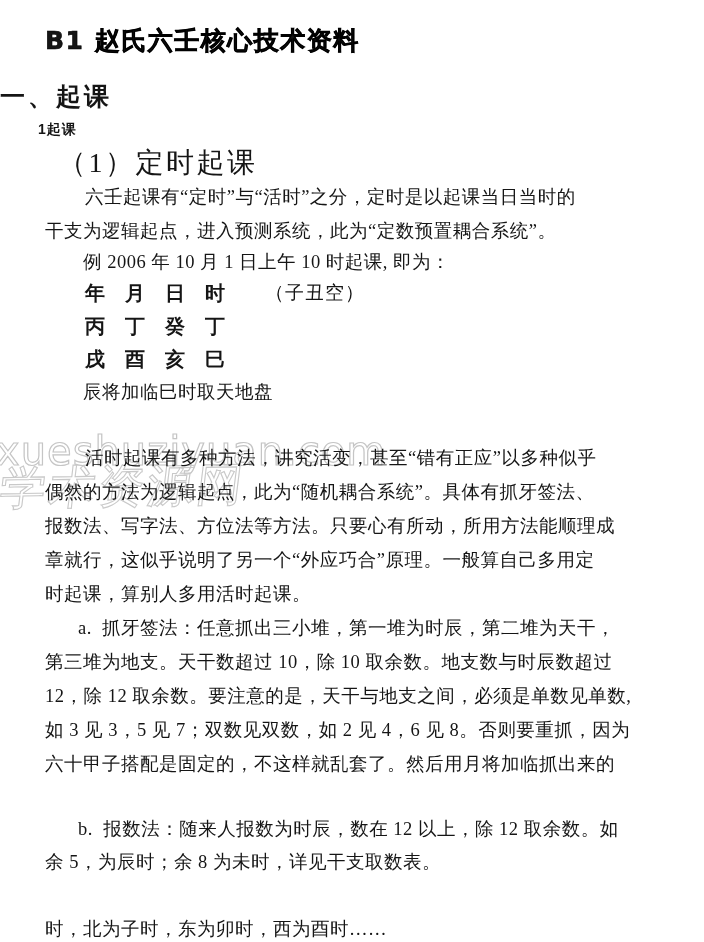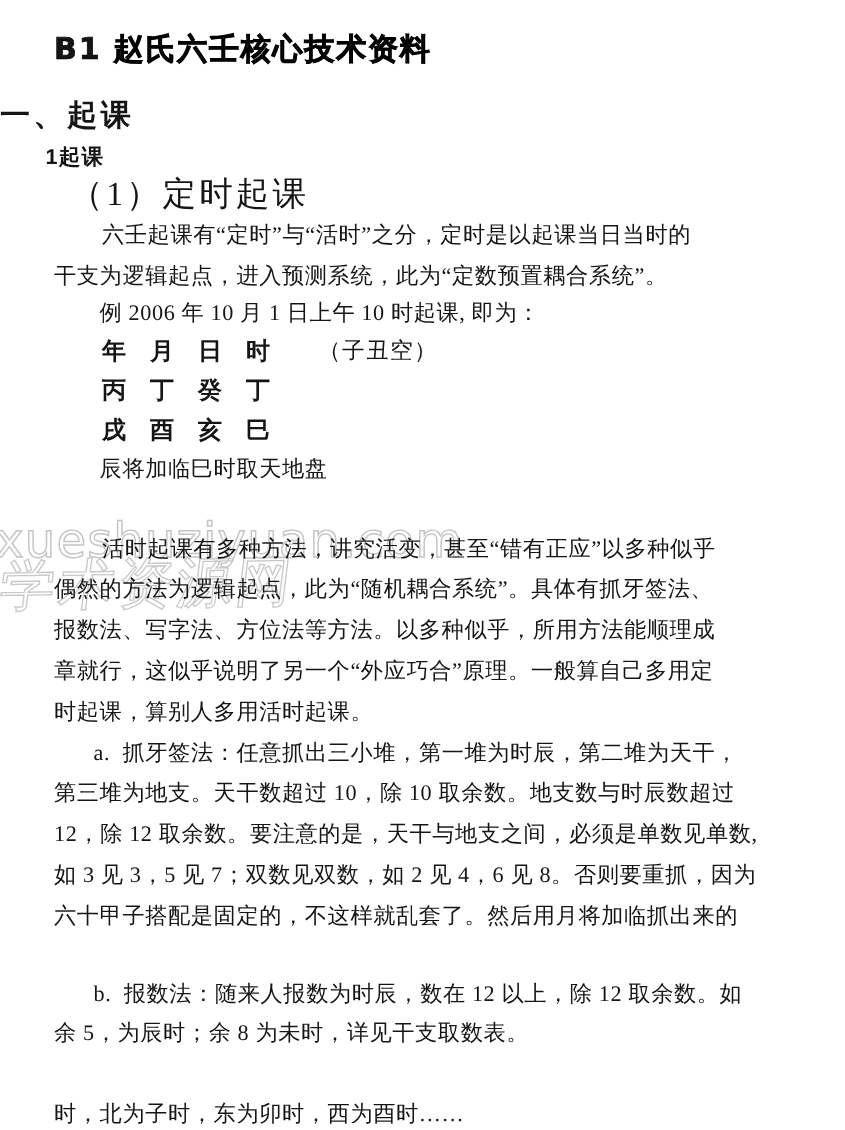--- a/index.html
+++ b/index.html
@@ -26,21 +26,21 @@
     font-size:25px;
     letter-spacing:1.5px;
     -webkit-text-stroke:0.6px #000;
   }
   .heading{
     left:0;width:100%;text-align:left;
     font-weight:700;font-size:25px;letter-spacing:3px;
   }
   .sub{
     font-family:"Liberation Sans","DejaVu Sans",sans-serif;
-    font-weight:700;font-size:18px;letter-spacing:1px;
+    font-weight:700;font-size:14px;letter-spacing:1px;
   }
   .item{font-size:28px;letter-spacing:2.5px;}
   .trow{
     position:absolute;left:85px;z-index:2;
     display:flex;align-items:flex-end;
     font-weight:700;font-size:20px;line-height:1.2;
   }
   .trow .c{display:inline-block;width:20px;margin-right:20px;text-align:center;}
   .trow .note{
     font-weight:400;font-size:19px;margin-left:20px;
@@ -95,21 +95,21 @@
     <span class="c">戌</span>
     <span class="c">酉</span>
     <span class="c">亥</span>
     <span class="c">巳</span>
   </div>
   <div class="ln x83" style="top:381px">辰将加临巳时取天地盘</div>
 
 
   <div class="ln x85" style="top:447px">活时起课有多种方法，讲究活变，甚至“错有正应”以多种似乎</div>
   <div class="ln x45" style="top:481px">偶然的方法为逻辑起点，此为“随机耦合系统”。具体有抓牙签法、</div>
-  <div class="ln x45" style="top:515px">报数法、写字法、方位法等方法。以多种似乎，所用方法能顺理成</div>
+  <div class="ln x45" style="top:515px">报数法、写字法、方位法等方法。只要心有所动，所用方法能顺理成</div>
   <div class="ln x45" style="top:549px">章就行，这似乎说明了另一个“外应巧合”原理。一般算自己多用定</div>
   <div class="ln x45" style="top:583px">时起课，算别人多用活时起课。</div>
 
   <div class="ln x78" style="top:617px">a.  抓牙签法：任意抓出三小堆，第一堆为时辰，第二堆为天干，</div>
   <div class="ln x45" style="top:651px">第三堆为地支。天干数超过 10，除 10 取余数。地支数与时辰数超过</div>
   <div class="ln x45" style="top:685px">12，除 12 取余数。要注意的是，天干与地支之间，必须是单数见单数,</div>
   <div class="ln x45" style="top:719px">如 3 见 3，5 见 7；双数见双数，如 2 见 4，6 见 8。否则要重抓，因为</div>
   <div class="ln x45" style="top:753px">六十甲子搭配是固定的，不这样就乱套了。然后用月将加临抓出来的</div>
 
   <div class="ln x78" style="top:818px">b.  报数法：随来人报数为时辰，数在 12 以上，除 12 取余数。如</div>

